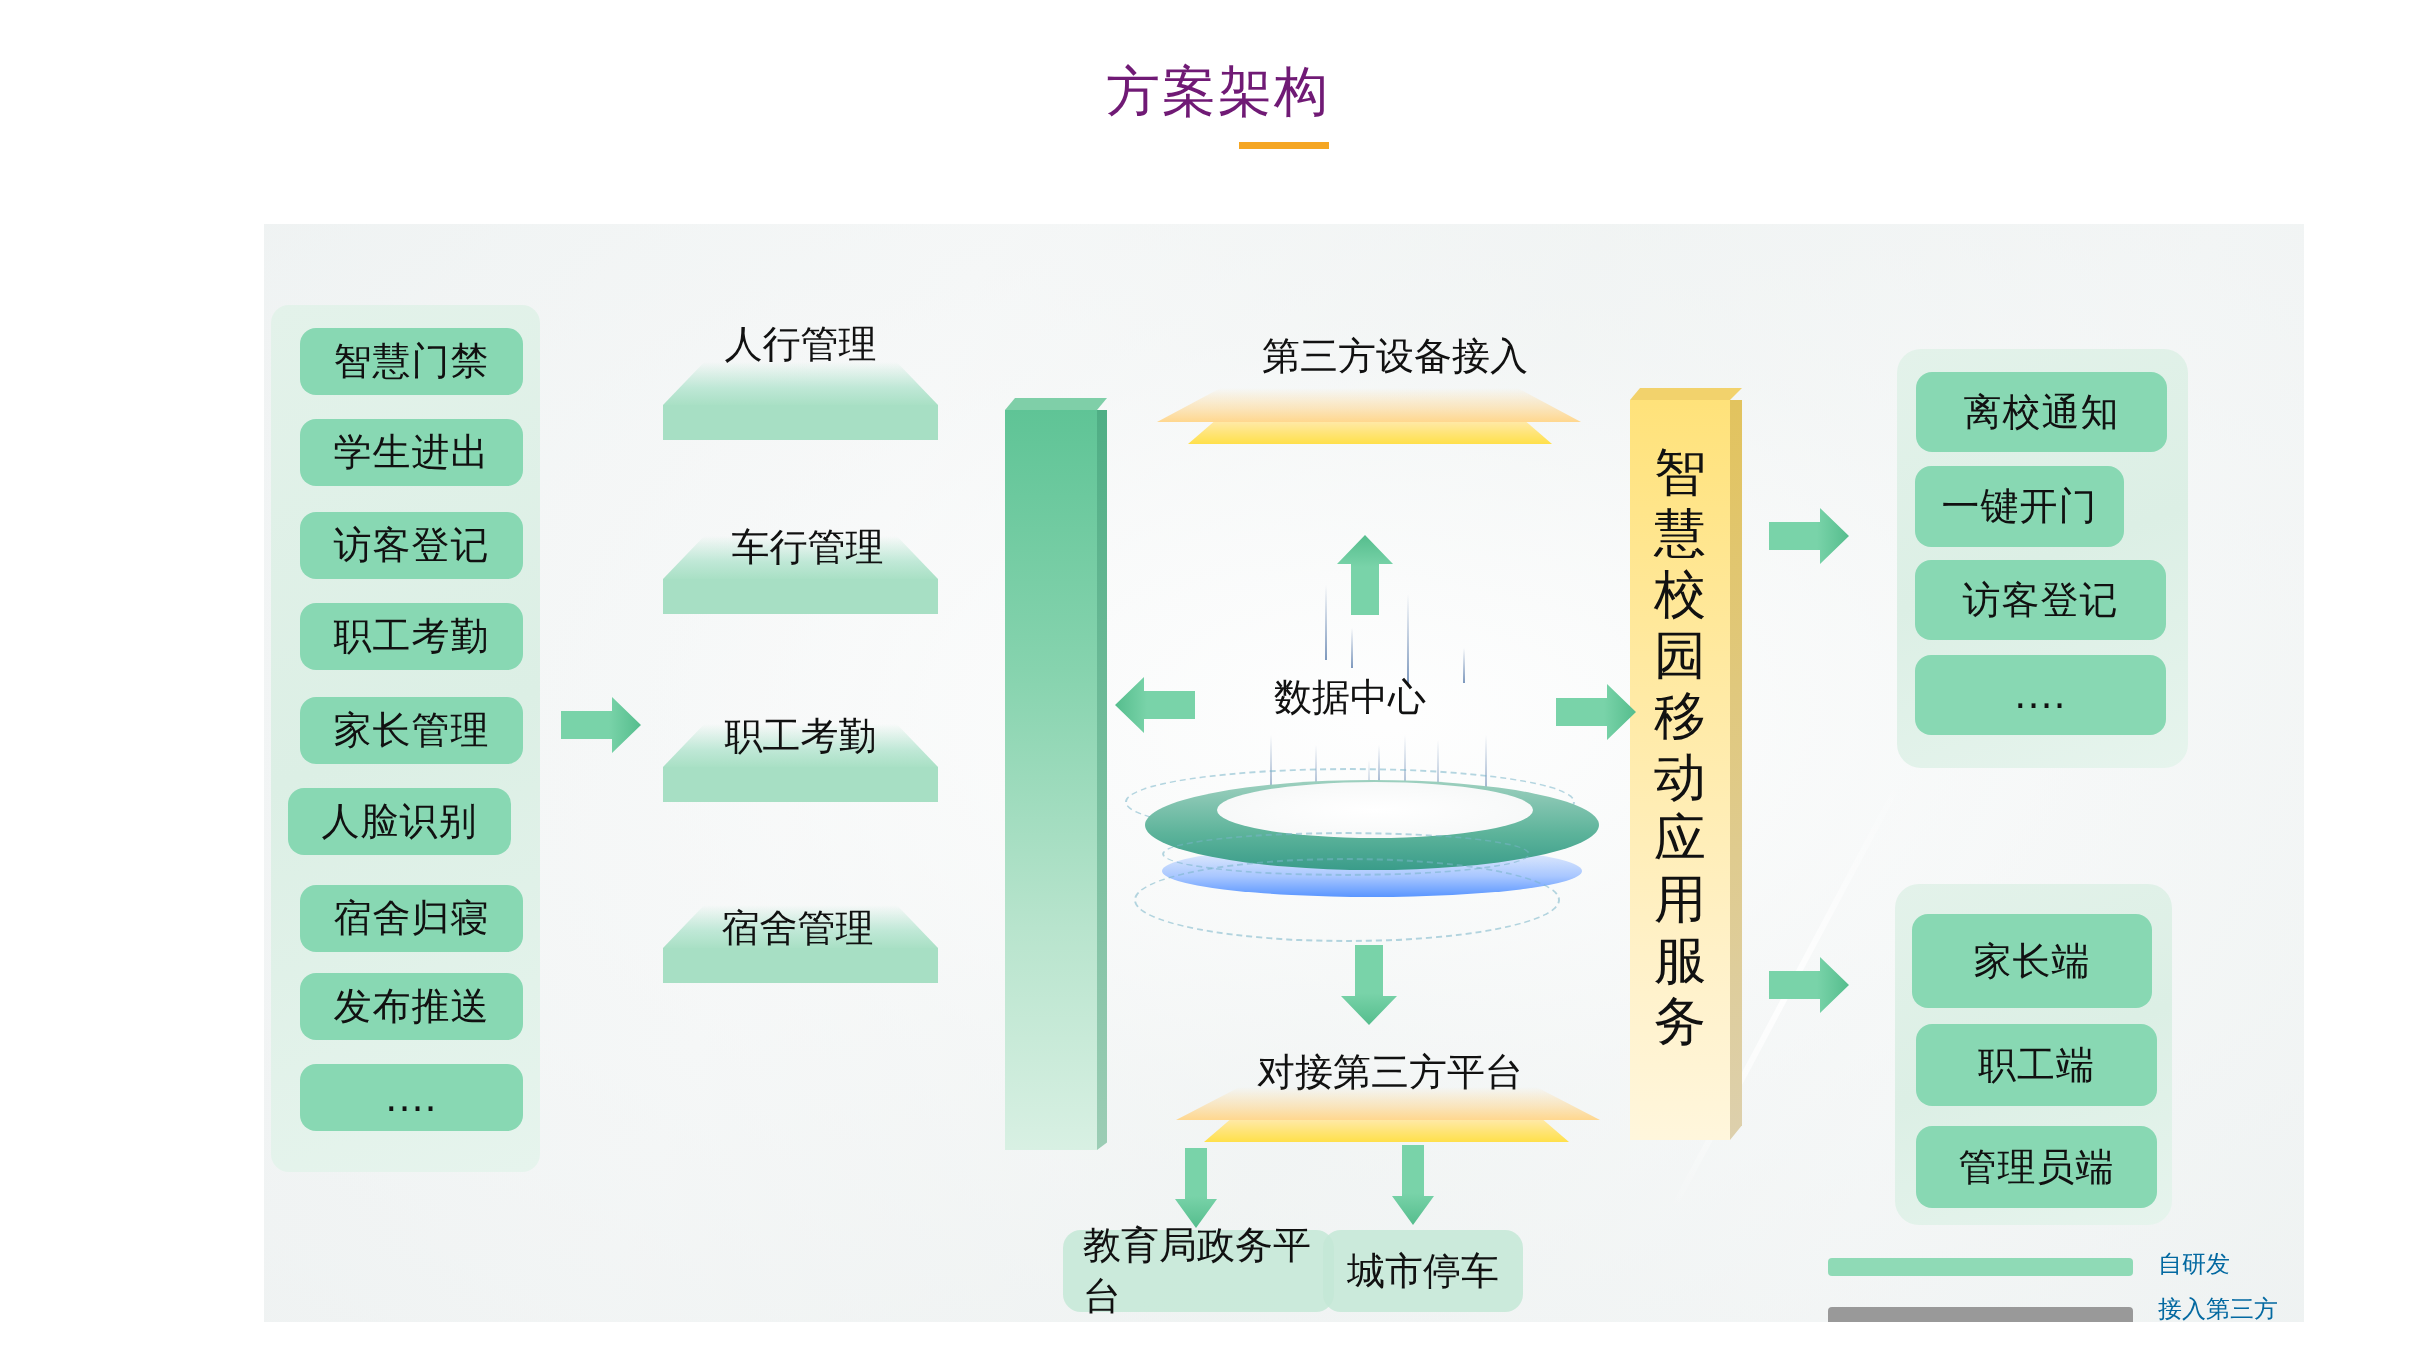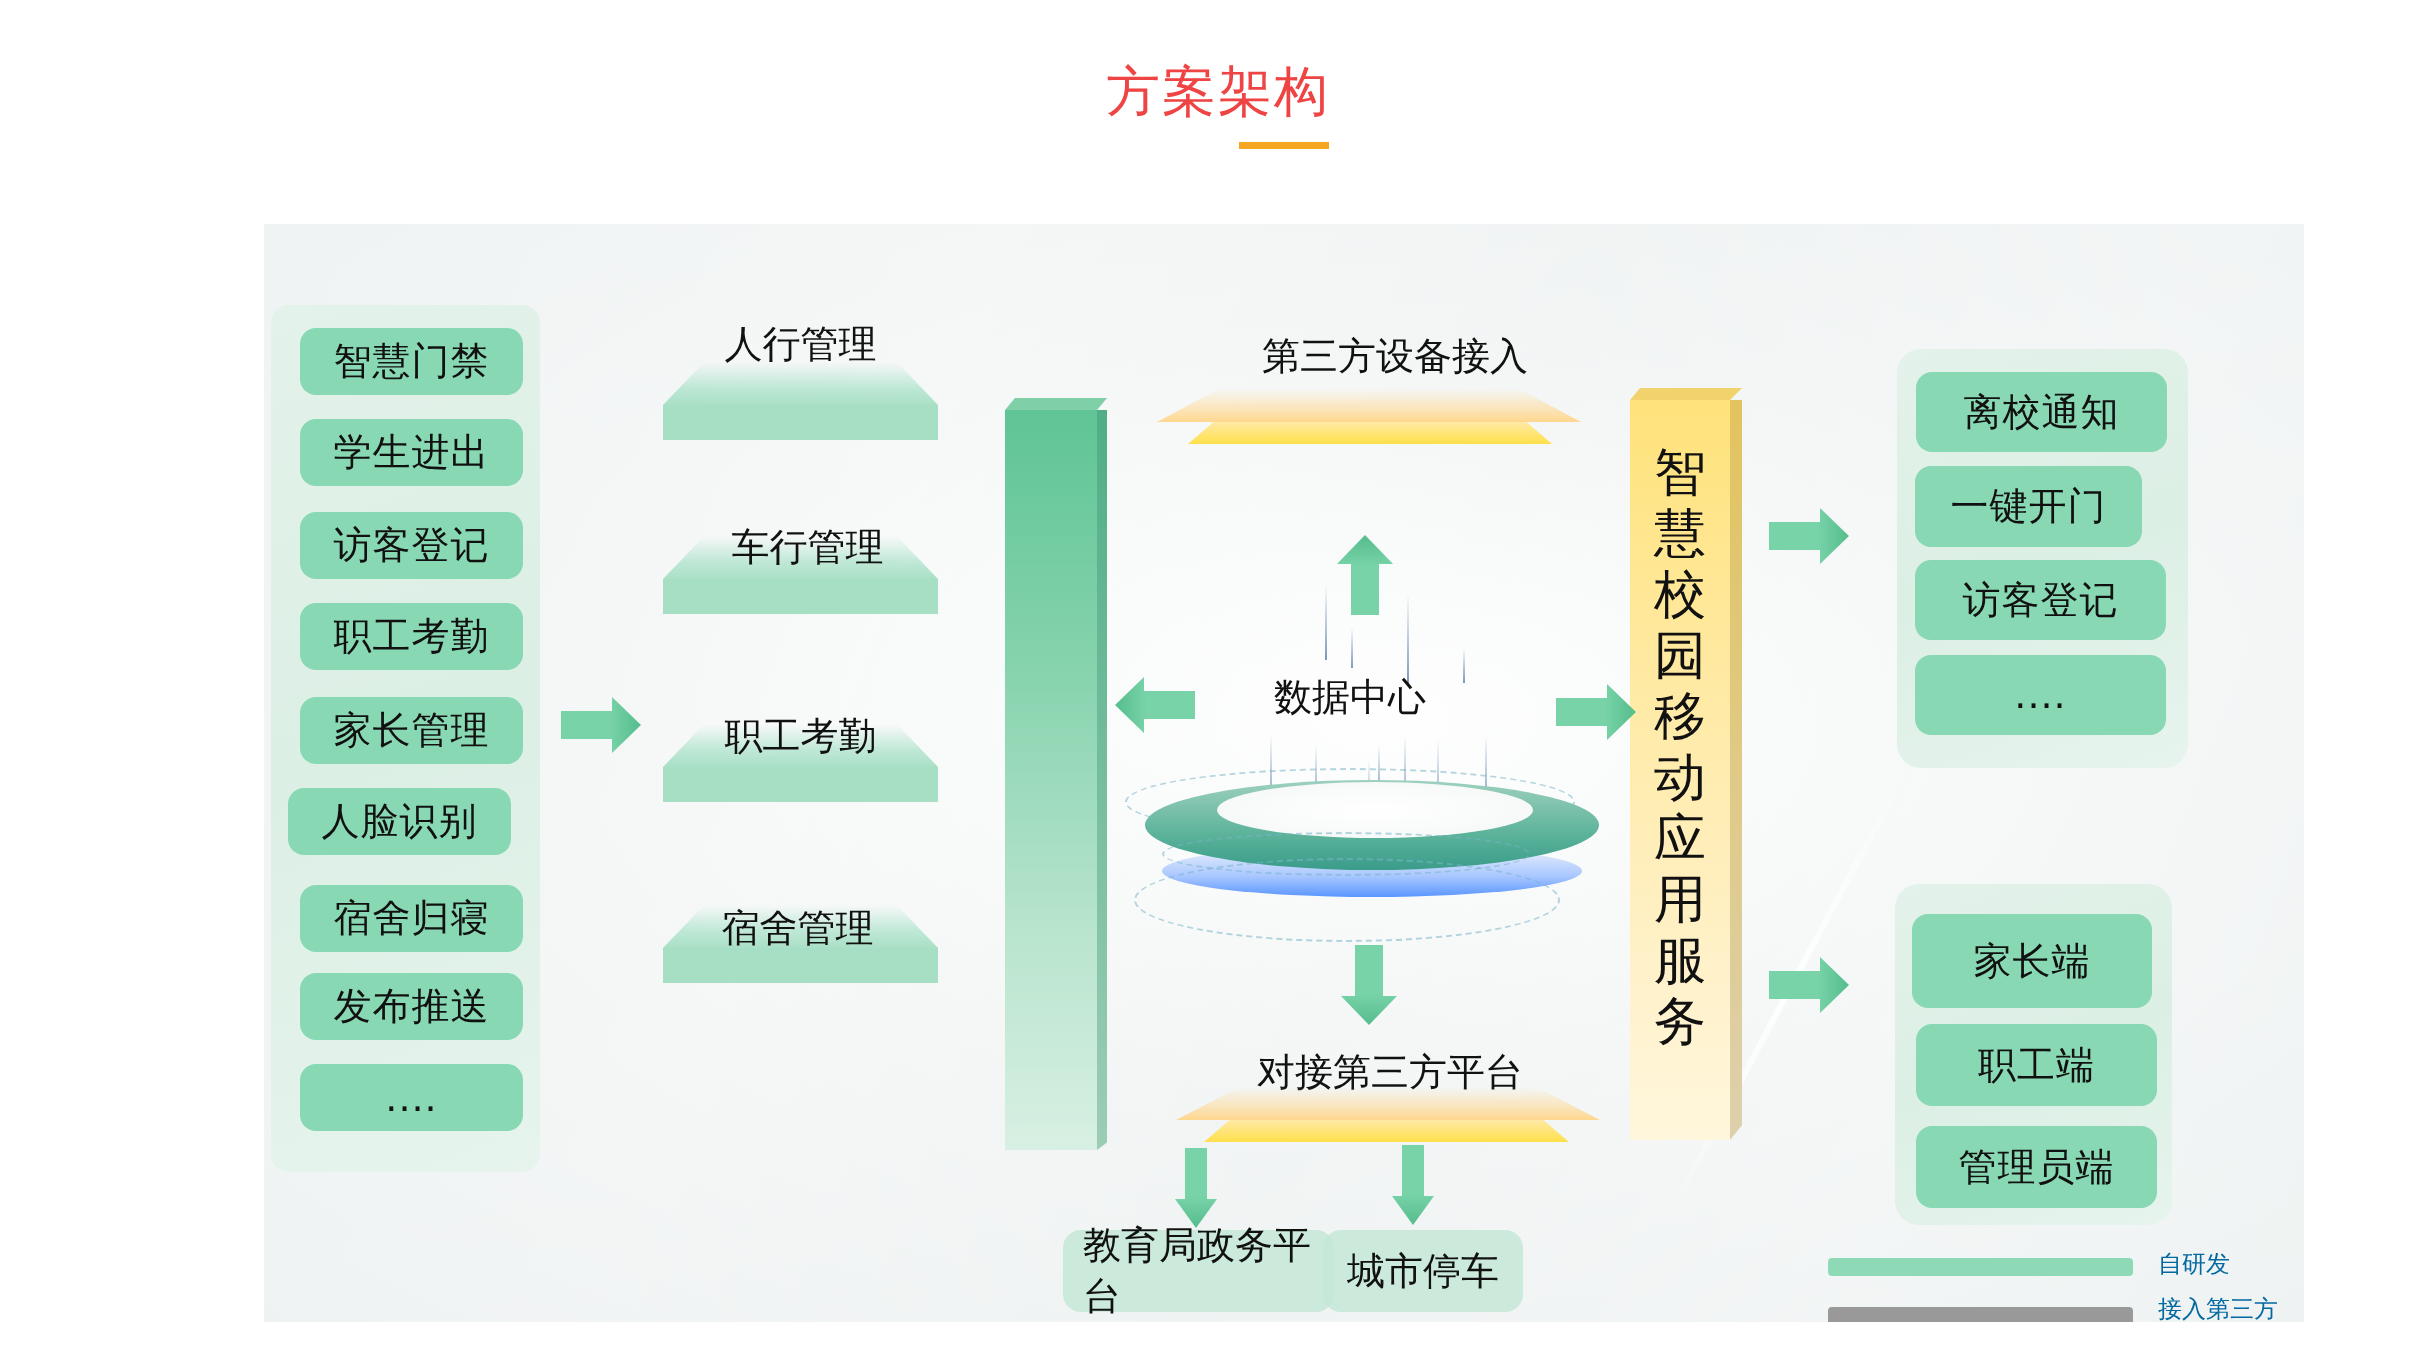--- a/index.html
+++ b/index.html
@@ -5,21 +5,21 @@
   html, body { margin:0; padding:0; }
   body {
     width:2436px; height:1346px; position:relative; overflow:hidden;
     background:#ffffff;
     font-family:"DejaVu Sans","Liberation Sans",sans-serif;
     color:#111;
   }
   .abs { position:absolute; }
   .title {
     left:0; width:2436px; top:56px; text-align:center;
-    font-size:54px; line-height:72px; color:#ef4444; letter-spacing:2px;
+    font-size:54px; line-height:72px; color:#701a75; letter-spacing:2px;
   }
   .title-underline { left:1239px; top:142px; width:90px; height:7px; background:#f5a623; }
 
   .canvas {
     left:264px; top:224px; width:2040px; height:1098px;
     background:
       radial-gradient(ellipse at 55% 45%, rgba(255,255,255,0.95) 0%, rgba(245,247,247,0.6) 45%, rgba(236,240,240,0.7) 100%),
       linear-gradient(110deg, #f3f6f6 0%, #f9fafa 30%, #eef2f1 55%, #f7f9f9 80%, #f1f5f4 100%);
   }
   .canvas .streak {
@@ -282,21 +282,21 @@
     </svg>
 </div>
 <div class="abs arrow" style="left:1769px;top:957px;width:80px;height:56px;">
   <svg viewBox="0 0 80 56">
       <polygon points="0,14 51,14 51,0 80,28 51,56 51,42 0,42" fill="url(#ga1)"></polygon>
     </svg>
 </div>
 
 <div class="abs panel" style="left:1897px;top:349px;width:291px;height:419px;border-radius:24px;"></div>
 <div class="abs tile" style="left:1916px;top:372px;width:251px;height:80px;">离校通知</div>
-<div class="abs tile" style="left:1915px;top:466px;width:227px;height:81px;">一键开门</div>
+<div class="abs tile" style="left:1915px;top:466px;width:209px;height:81px;">一键开门</div>
 <div class="abs tile" style="left:1915px;top:560px;width:251px;height:80px;">访客登记</div>
 <div class="abs tile" style="left:1915px;top:655px;width:251px;height:80px;">....</div>
 
 <div class="abs panel" style="left:1895px;top:884px;width:277px;height:341px;border-radius:24px;"></div>
 <div class="abs tile" style="left:1912px;top:914px;width:240px;height:94px;">家长端</div>
 <div class="abs tile" style="left:1916px;top:1024px;width:241px;height:82px;">职工端</div>
 <div class="abs tile" style="left:1916px;top:1126px;width:241px;height:82px;">管理员端</div>
 
 <div class="abs" style="left:1828px;top:1258px;width:305px;height:18px;background:#8fdab6;border-radius:4px;"></div>
 <div class="abs legend-label" style="left:2158px;top:1249px;">自研发</div>

